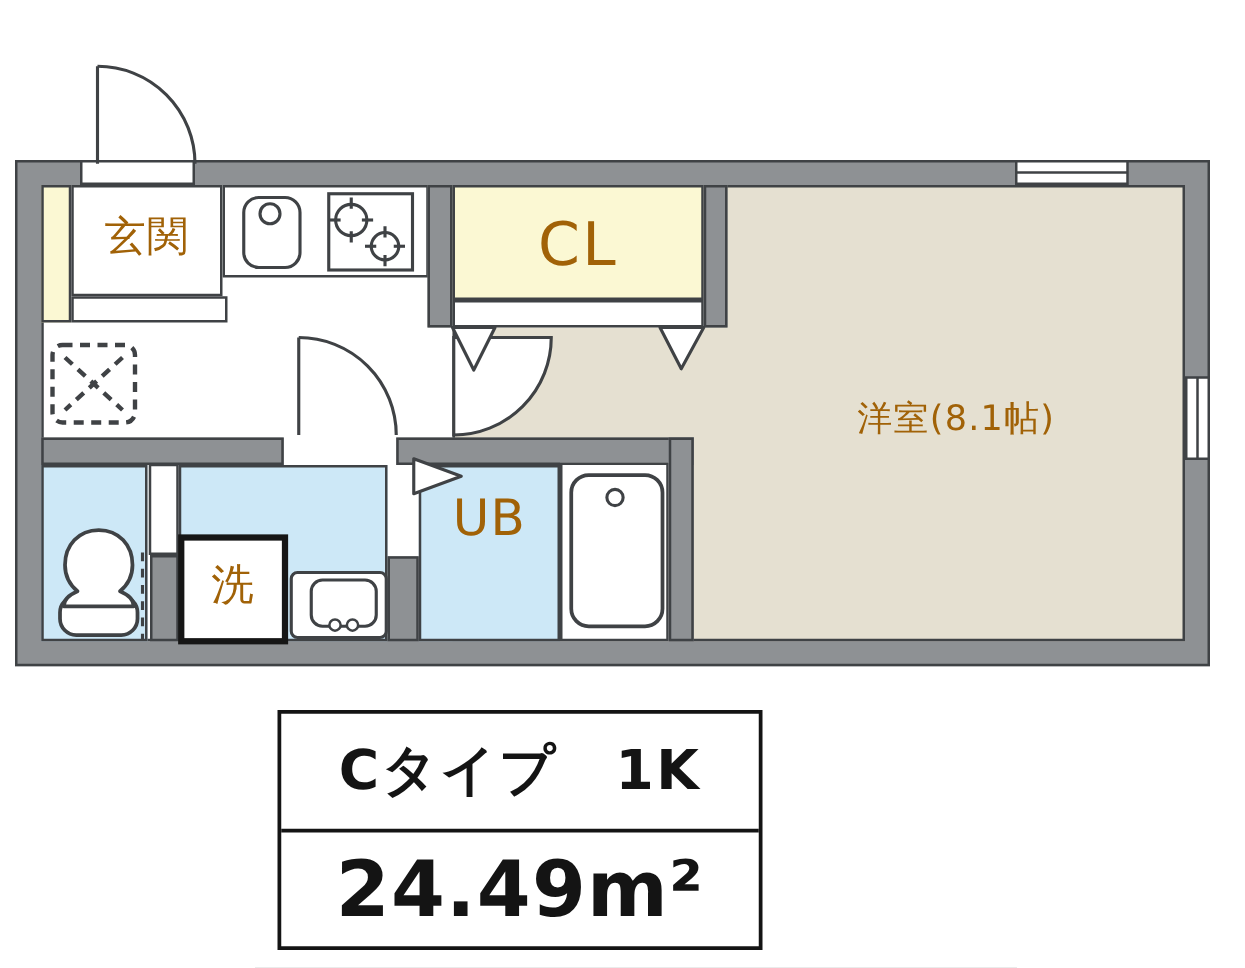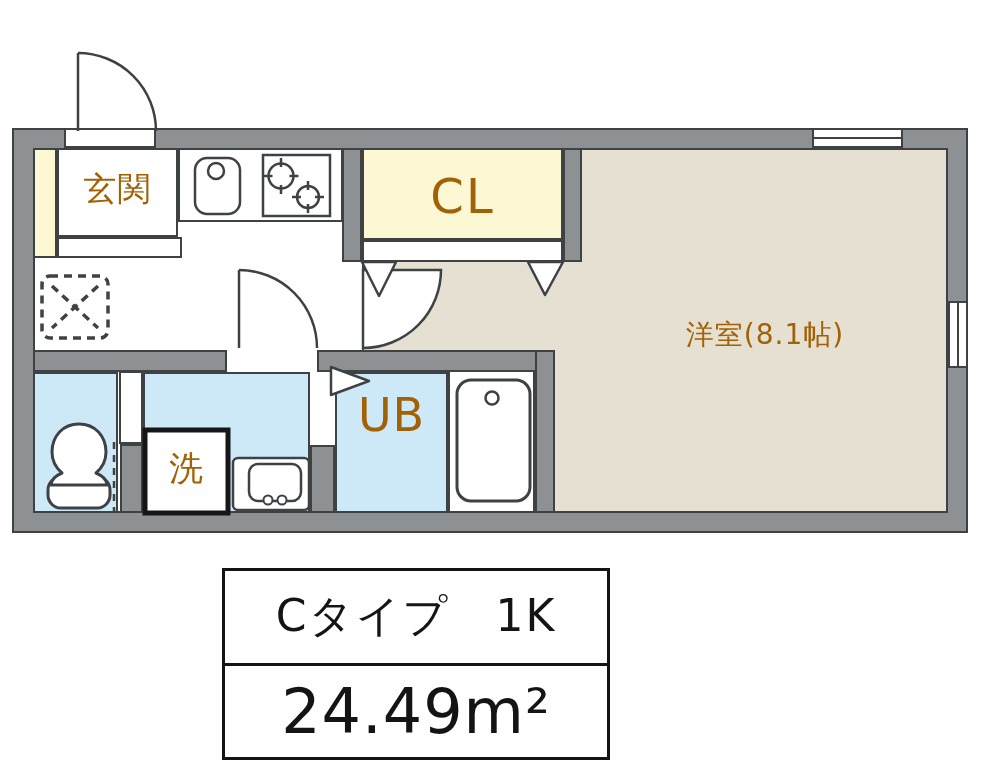--- a/index.html
+++ b/index.html
@@ -12,24 +12,24 @@
   .floor-beige{background:#e5e0d1;border:2px solid #3f4245;}
   .fill-yellow{background:#fbf8d3;border:2px solid #3f4245;}
   .fill-blue{background:#cde8f7;border:2px solid #3f4245;}
   
   .lbl{position:absolute;color:#a16207;text-align:center;font-weight:500;letter-spacing:1px;line-height:1.1;}
   .lbl-genkan{left:57px;top:171px;width:121px;font-size:33px;}
   .lbl-cl{left:362px;top:170px;width:201px;font-size:48px;letter-spacing:2px;}
   .lbl-room{left:582px;top:320px;width:366px;font-size:28px;}
   .lbl-washroom{left:143px;top:374px;width:167px;font-size:35px;}
   .lbl-washer{left:145px;top:450px;width:83px;font-size:34px;}
-  .lbl-ub{left:335px;top:392px;width:113px;font-size:46px;line-height:47px;text-align:center;}
+  .lbl-ub{left:335px;top:392px;width:113px;font-size:40px;line-height:47px;text-align:center;}
   
   .info-box{left:222px;top:568px;width:388px;height:192px;background:#ffffff;border:3px solid #141414;display:flex;flex-direction:column;}
-  .info-row{flex:1;display:flex;align-items:center;justify-content:center;color:#141414;font-weight:400;}
+  .info-row{flex:1;display:flex;align-items:center;justify-content:center;color:#141414;font-weight:700;}
   .info-row.first{border-bottom:3px solid #141414;font-size:44px;letter-spacing:2px;}
   .info-row.second{font-size:62px;letter-spacing:1px;}
   svg{position:absolute;left:0;top:0;}
 </style>
 </head>
 <body>
 
 <div class="canvas">
 
   <div class="abs wall" style="left:12px;top:128px;width:956px;height:405px;"></div>

